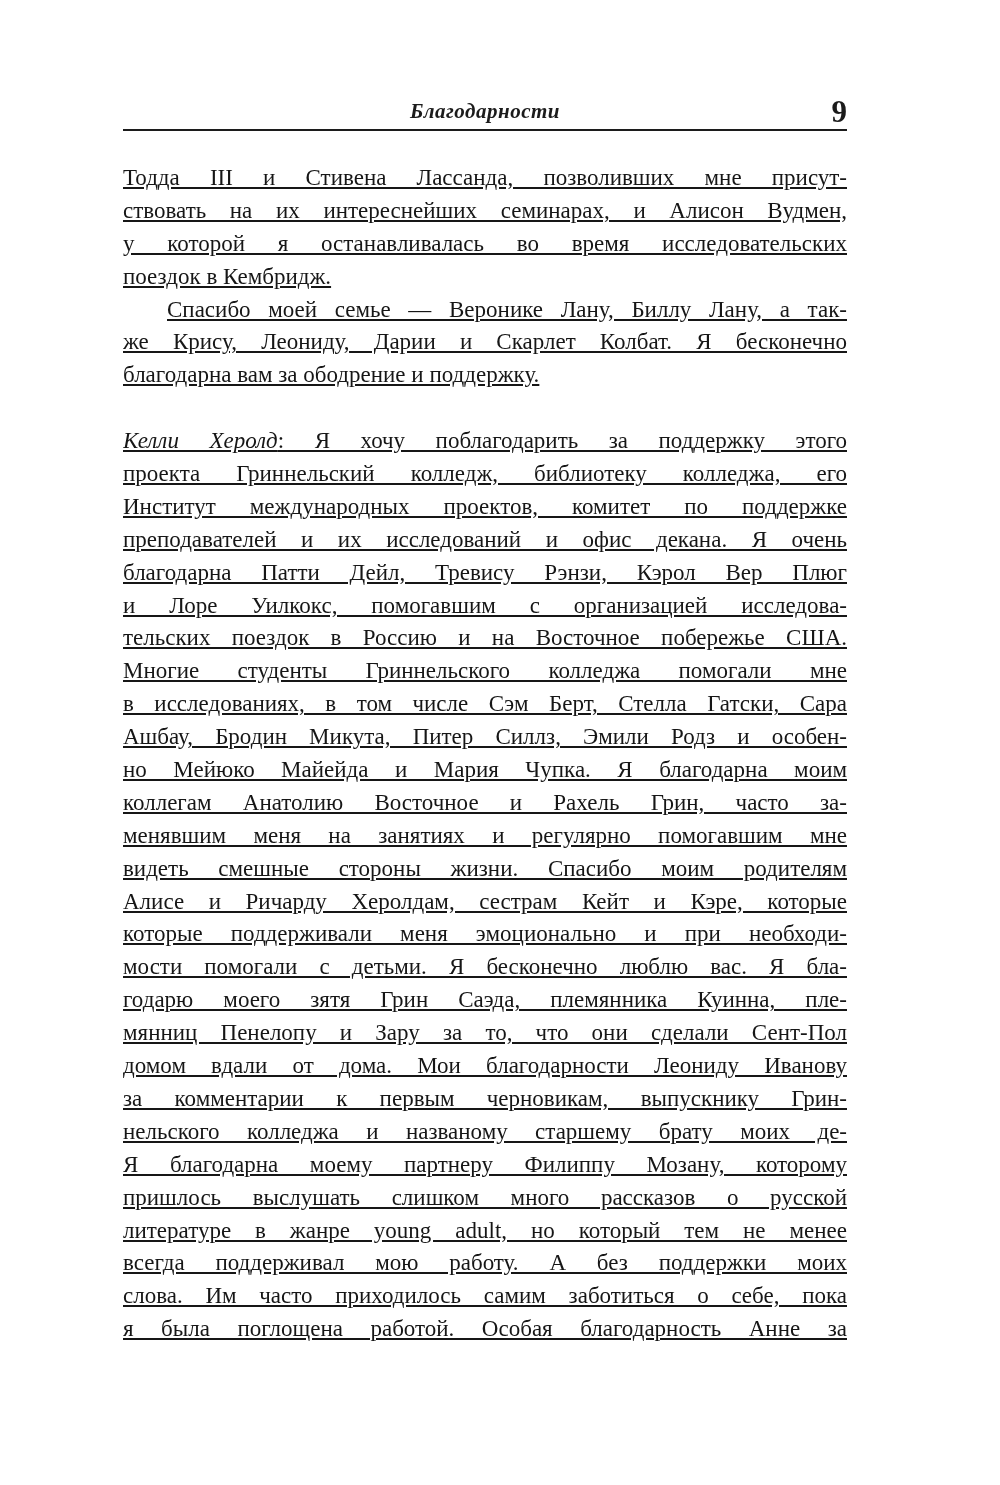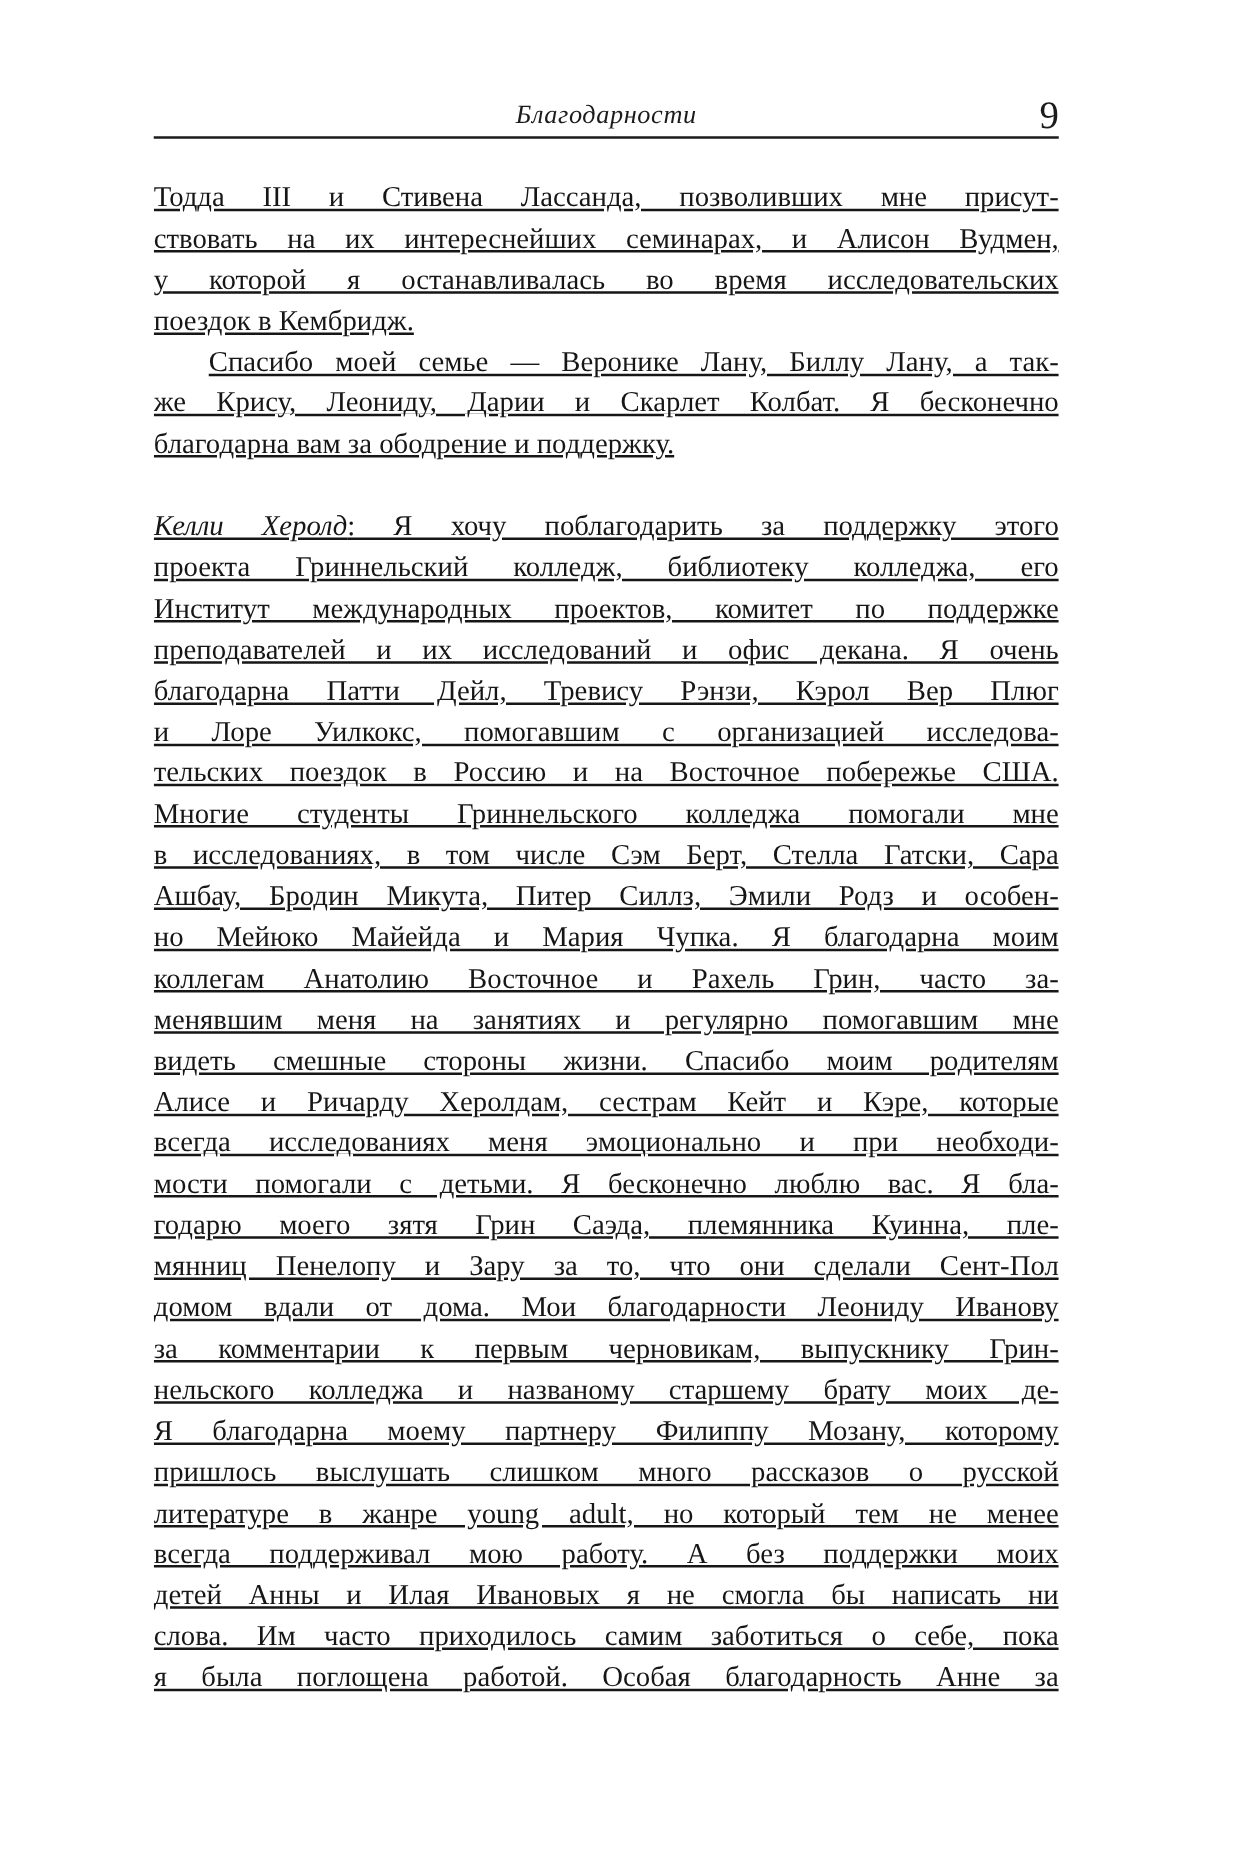--- a/index.html
+++ b/index.html
@@ -17,21 +17,21 @@
     width: 1000px;
     height: 1485px;
     background: #ffffff;
   }
   .content {
     position: absolute;
     left: 123px;
     top: 0;
     width: 724px;
   }
-  .header { position: relative; height: 109px; }
+  .header { position: relative; height: 129px; font-weight: bold; }
   .running-title {
     position: absolute;
     left: 0; right: 0;
     bottom: 5px;
     text-align: center;
     font-style: italic;
     font-size: 21px;
     letter-spacing: 0.5px;
     color: #1b1b1b;
   }
@@ -95,30 +95,29 @@
           <div class="line align-justify">и Лоре Уилкокс, помогавшим с организацией исследова-</div>
           <div class="line align-justify">тельских поездок в Россию и на Восточное побережье США.</div>
           <div class="line align-justify">Многие студенты Гриннельского колледжа помогали мне</div>
           <div class="line align-justify">в исследованиях, в том числе Сэм Берт, Стелла Гатски, Сара</div>
           <div class="line align-justify">Ашбау, Бродин Микута, Питер Силлз, Эмили Родз и особен-</div>
           <div class="line align-justify">но Мейюко Майейда и Мария Чупка. Я благодарна моим</div>
           <div class="line align-justify">коллегам Анатолию Восточное и Рахель Грин, часто за-</div>
           <div class="line align-justify">менявшим меня на занятиях и регулярно помогавшим мне</div>
           <div class="line align-justify">видеть смешные стороны жизни. Спасибо моим родителям</div>
           <div class="line align-justify">Алисе и Ричарду Херолдам, сестрам Кейт и Кэре, которые</div>
-          <div class="line align-justify">всегда исследованиях меня эмоционально и при необходи-</div>
+          <div class="line align-justify">которые поддерживали меня эмоционально и при необходи-</div>
           <div class="line align-justify">мости помогали с детьми. Я бесконечно люблю вас. Я бла-</div>
           <div class="line align-justify">годарю моего зятя Грин Саэда, племянника Куинна, пле-</div>
           <div class="line align-justify">мянниц Пенелопу и Зару за то, что они сделали Сент-Пол</div>
           <div class="line align-justify">домом вдали от дома. Мои благодарности Леониду Иванову</div>
           <div class="line align-justify">за комментарии к первым черновикам, выпускнику Грин-</div>
           <div class="line align-justify">нельского колледжа и названому старшему брату моих де-</div>
           <div class="line align-justify">Я благодарна моему партнеру Филиппу Мозану, которому</div>
           <div class="line align-justify">пришлось выслушать слишком много рассказов о русской</div>
           <div class="line align-justify">литературе в жанре young adult, но который тем не менее</div>
           <div class="line align-justify">всегда поддерживал мою работу. А без поддержки моих</div>
-          <div class="line align-justify">детей Анны и Илая Ивановых я не смогла бы написать ни</div>
           <div class="line align-justify">слова. Им часто приходилось самим заботиться о себе, пока</div>
           <div class="line align-justify">я была поглощена работой. Особая благодарность Анне за</div>
         </div>
       </div>
   </div>
 </div>
 
 </body></html>

